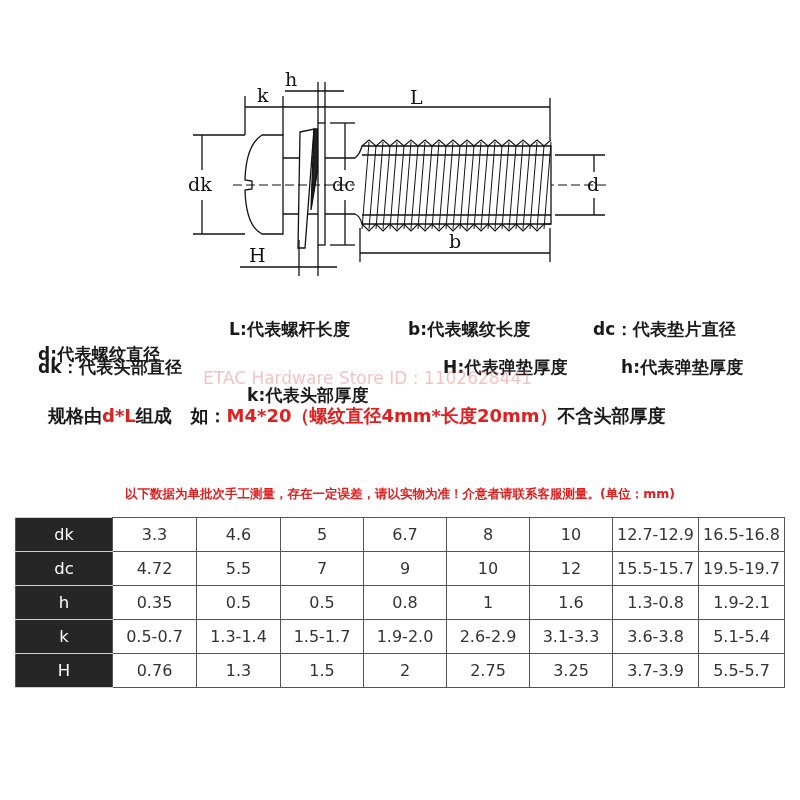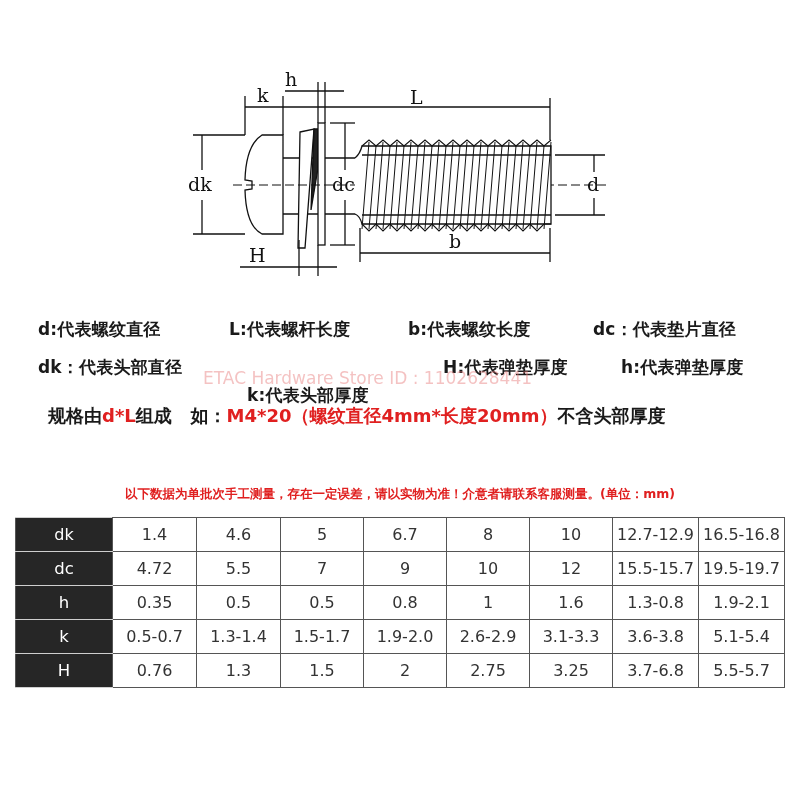--- a/index.html
+++ b/index.html
@@ -119,21 +119,21 @@
   <text class="dlabel" x="257" y="102">k</text>
   <text class="dlabel" x="285" y="86">h</text>
   <text class="dlabel" x="410" y="104">L</text>
   <text class="dlabel" x="188" y="191">dk</text>
   <text class="dlabel" x="332" y="191">dc</text>
   <text class="dlabel" x="587" y="191">d</text>
   <text class="dlabel" x="449" y="248">b</text>
   <text class="dlabel" x="249" y="262">H</text>
 </svg>
 
-<div class="legend r1" style="left:38px;">d:代表螺纹直径</div>
+<div class="legend r1" style="left:38px;margin-top:25px;">d:代表螺纹直径</div>
 <div class="legend r1" style="left:229px;">L:代表螺杆长度</div>
 <div class="legend r1" style="left:408px;">b:代表螺纹长度</div>
 <div class="legend r1" style="left:593px;">dc：代表垫片直径</div>
 
 <div class="legend r2" style="left:38px;">dk：代表头部直径</div>
 <div class="legend r2" style="left:247px;margin-top:28px;">k:代表头部厚度</div>
 <div class="legend r2" style="left:443px;">H:代表弹垫厚度</div>
 <div class="legend r2" style="left:621px;">h:代表弹垫厚度</div>
 
 <div class="watermark">ETAC Hardware Store ID : 1102628441</div>
@@ -152,21 +152,21 @@
       <col style="width:83px">
     <col style="width:83px">
       <col style="width:83px">
       <col style="width:83px">
       <col style="width:86px">
       <col style="width:86px">
   </colgroup>
   <tbody>
   <tr>
     <td class="hdr">dk</td>
-    <td>1.4</td>
+    <td>3.3</td>
     <td>4.6</td>
     <td>5</td>
     <td>6.7</td>
     <td>8</td>
     <td>10</td>
     <td>12.7-12.9</td>
     <td>16.5-16.8</td>
   </tr>
   <tr>
     <td class="hdr">dc</td>
@@ -202,17 +202,17 @@
     <td>5.1-5.4</td>
   </tr>
   <tr>
     <td class="hdr">H</td>
     <td>0.76</td>
     <td>1.3</td>
     <td>1.5</td>
     <td>2</td>
     <td>2.75</td>
     <td>3.25</td>
-    <td>3.7-6.8</td>
+    <td>3.7-3.9</td>
     <td>5.5-5.7</td>
   </tr>
 </tbody>
   </table>
 
 </body></html>

